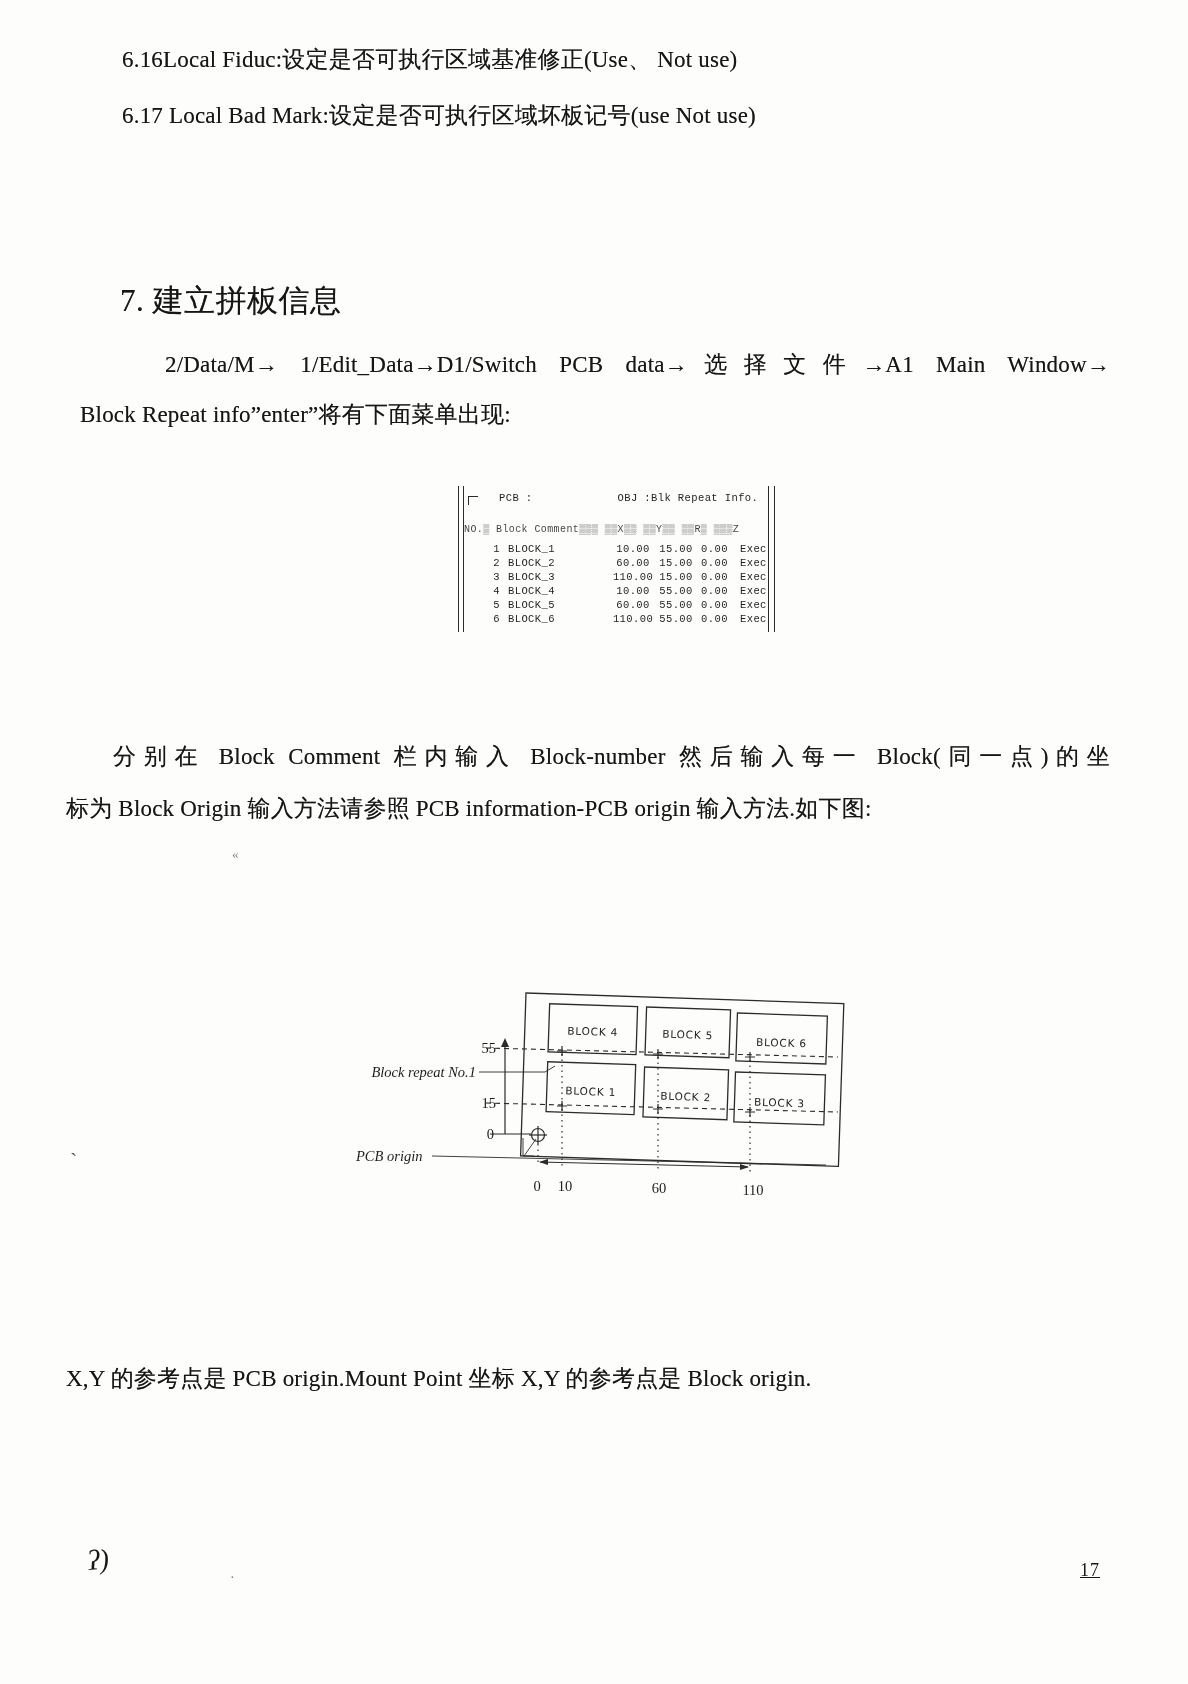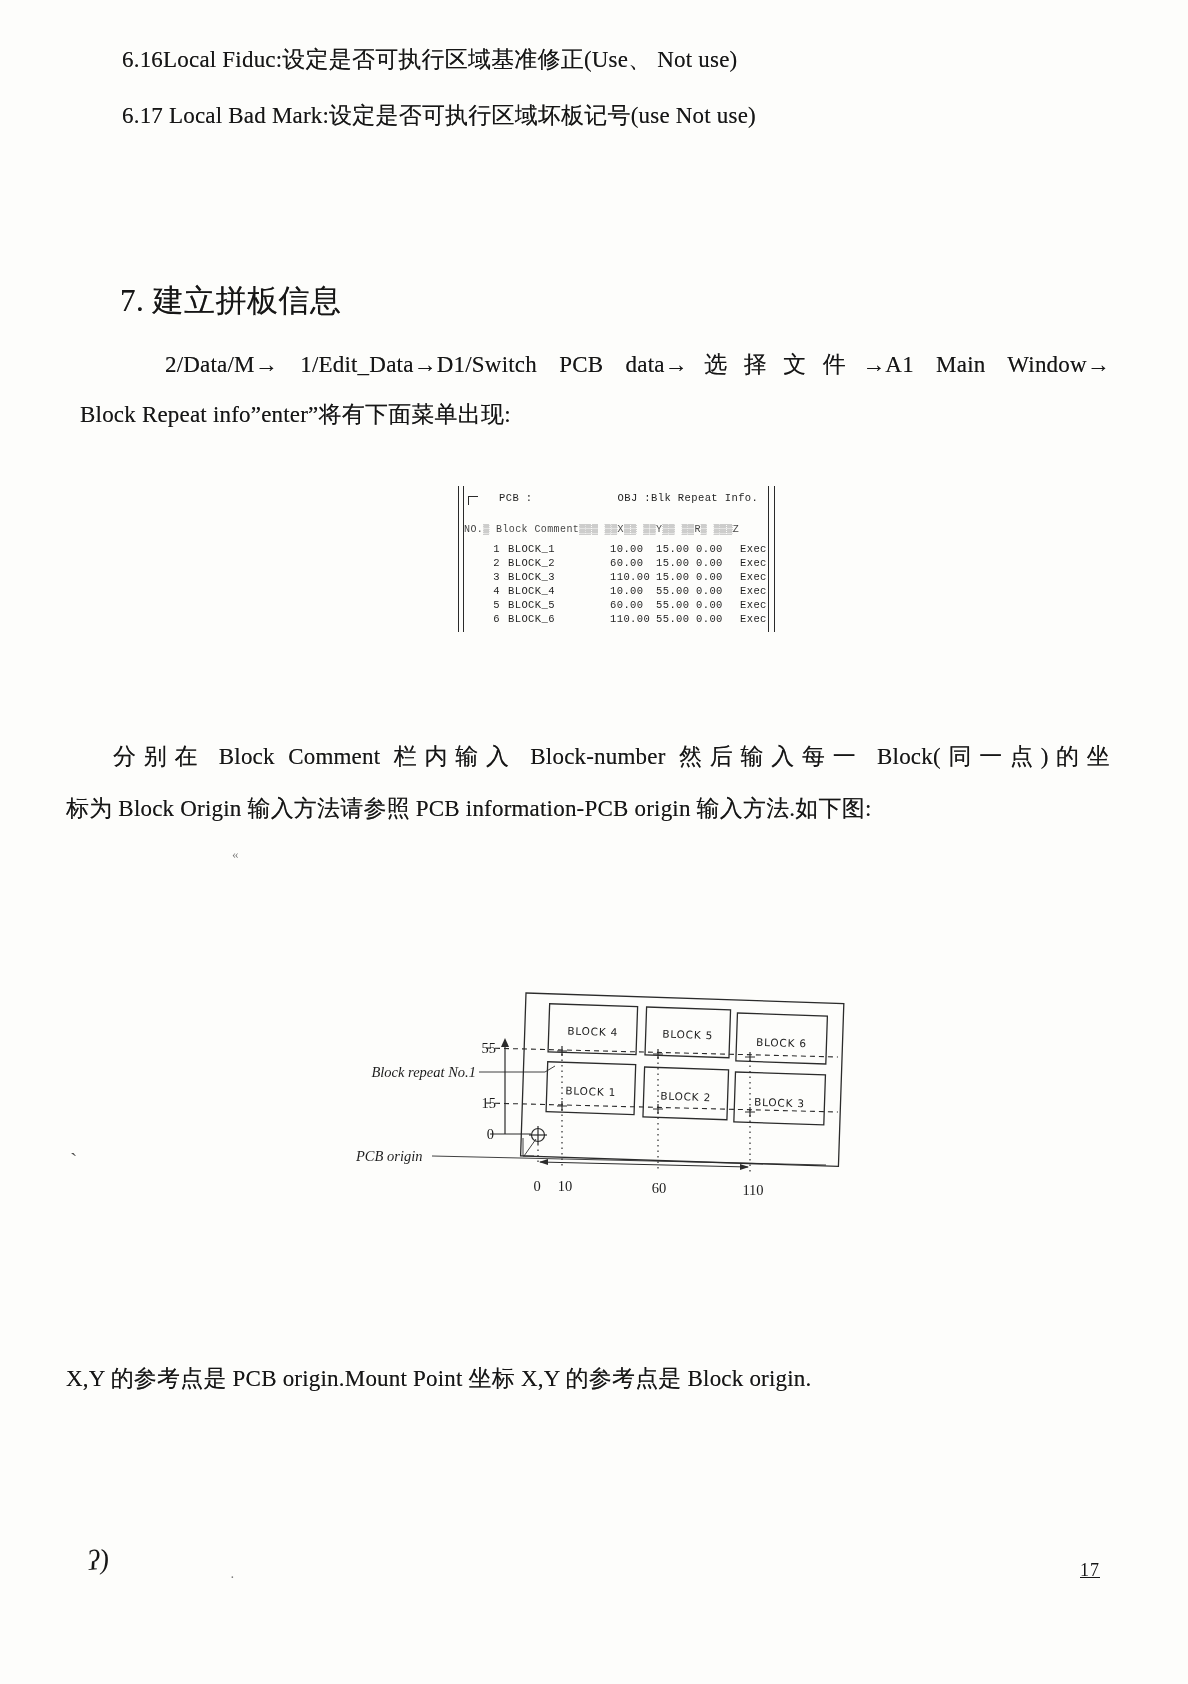--- a/index.html
+++ b/index.html
@@ -50,21 +50,21 @@
     font-size:10px;
   }
   .shot-rows{position:absolute;left:0;top:58px;right:0;}
   .srow{
     display:grid;
     grid-template-columns:70px 110px 46px 40px 37px auto;
     height:14px;line-height:14px;
   }
   .c-no{text-align:right;}
   .c-cm{padding-left:8px;}
-  .c-x,.c-y,.c-r{text-align:left;}
+  .c-x,.c-y,.c-r{text-align:center;}
   .c-e{padding-left:7px;}
 
   
   .diagram{position:absolute;left:318px;top:898px;}
 
   .stray{position:absolute;color:#222;}
   .pagenum{position:absolute;left:1080px;top:1560px;font-size:18px;letter-spacing:1px;text-decoration:underline;}
   .hand{position:absolute;left:88px;top:1544px;font-size:28px;font-style:italic;transform:rotate(-6deg);}
 </style>
 </head>

